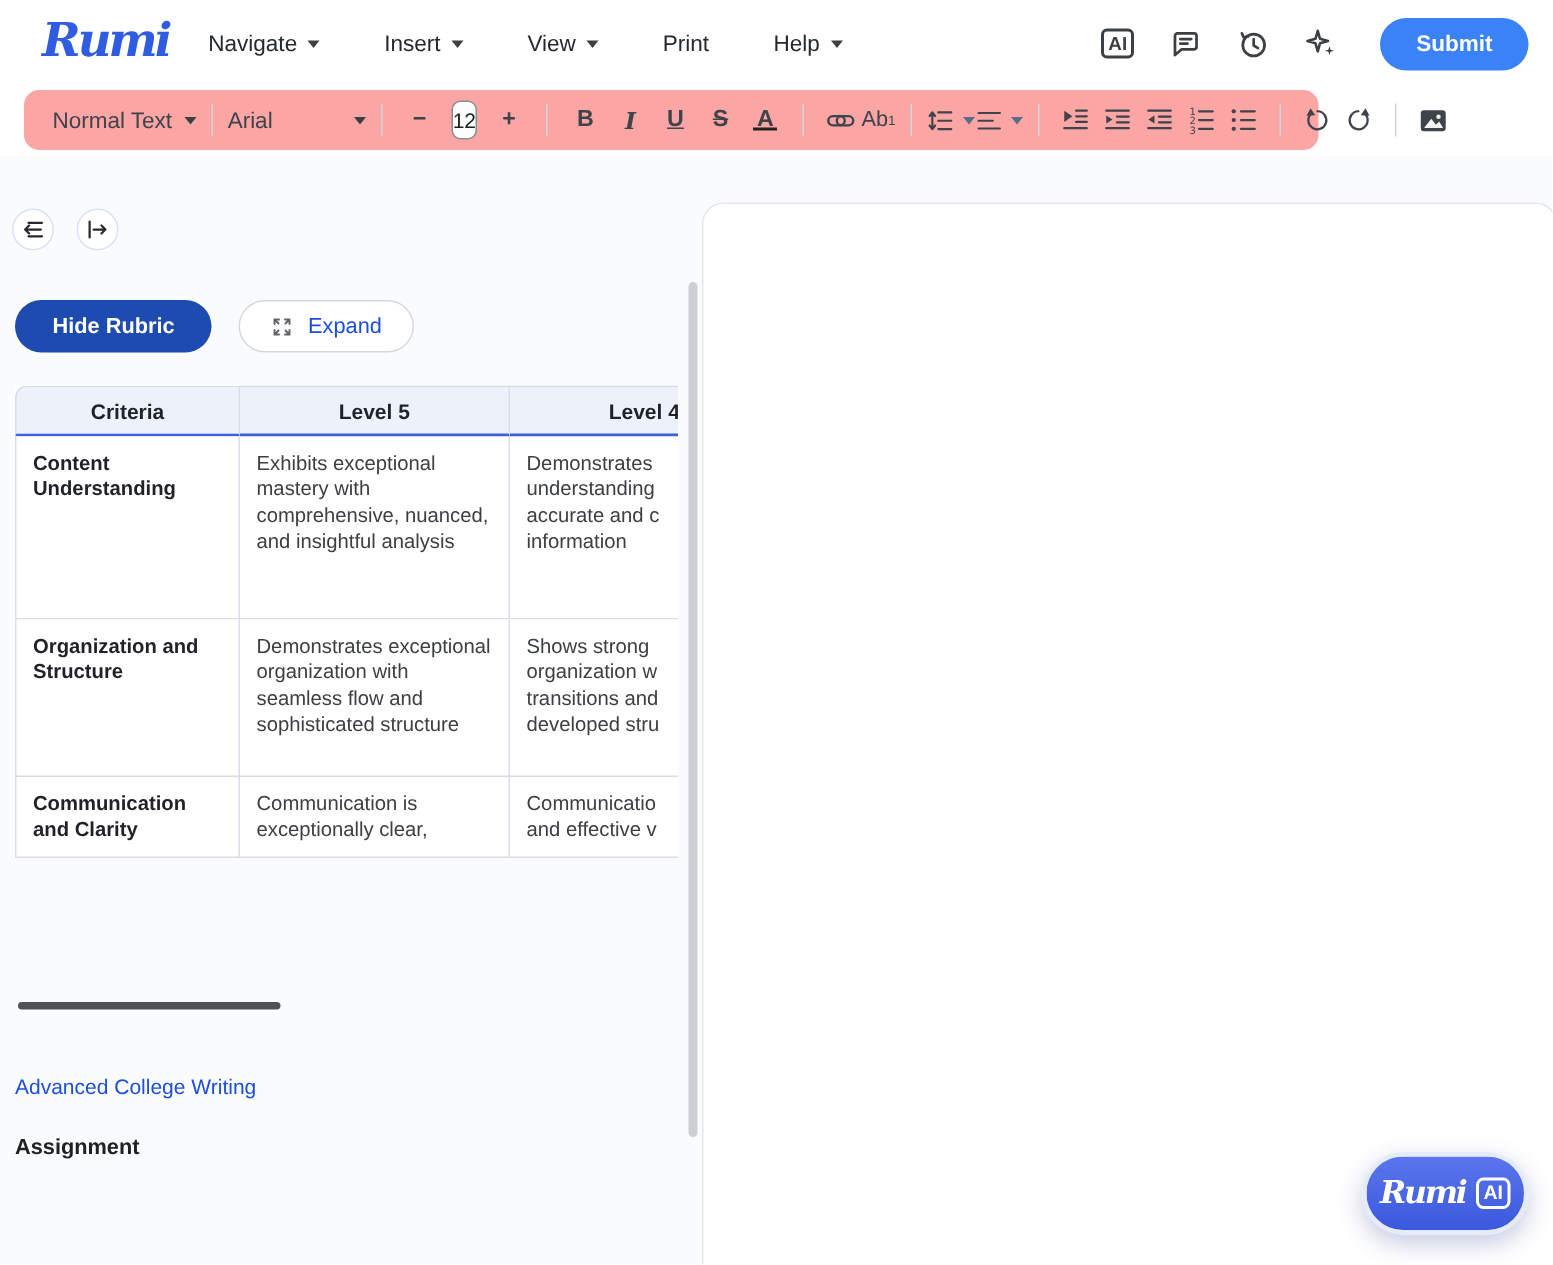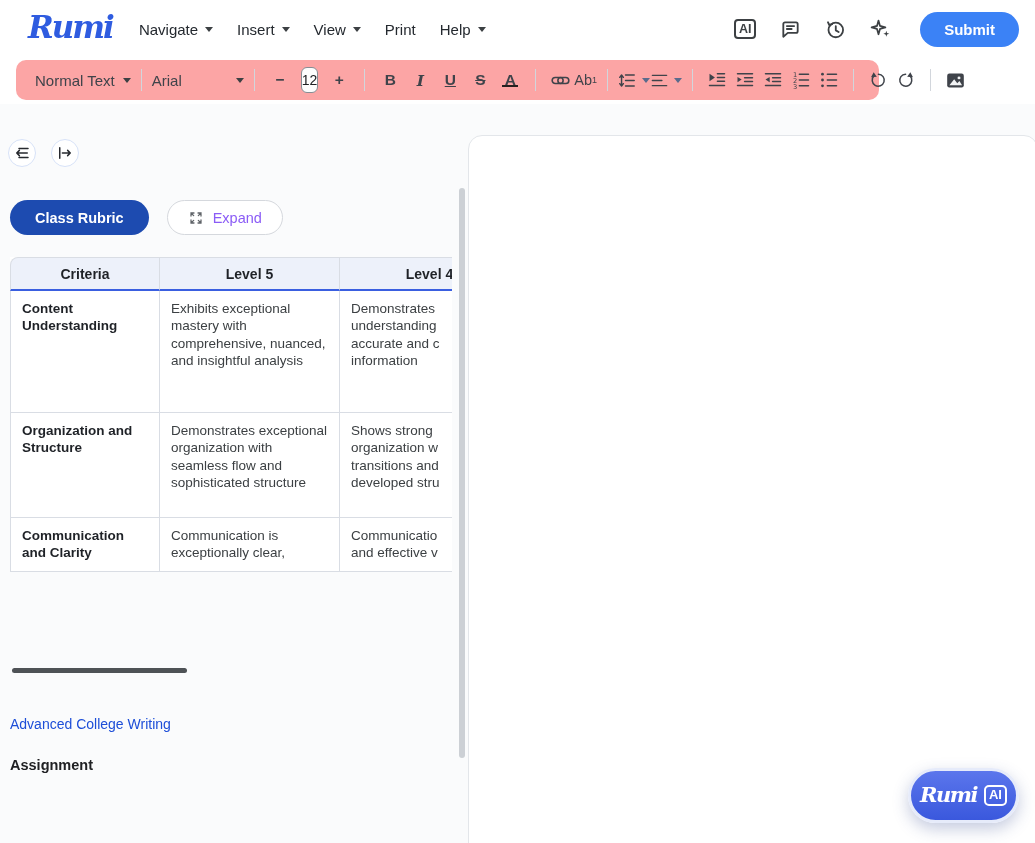--- a/index.html
+++ b/index.html
@@ -3,21 +3,21 @@
 <meta charset="utf-8">
 <style>
   * { margin:0; padding:0; box-sizing:border-box; }
   html,body { width:1035px; height:843px; overflow:hidden; }
   body { font-family:"Liberation Sans","DejaVu Sans",sans-serif; background:#fff; }
   .page { position:relative; width:1035px; height:843px; overflow:hidden; background:#fff; }
 
   
   .hdr { position:absolute; top:0; left:0; right:0; height:58px; display:flex; align-items:center; padding:0 16px 0 28px; background:#fff; }
   .logo { font-family:"DejaVu Serif",serif; font-style:italic; font-weight:bold; font-size:31px; color:#2f5ce0; letter-spacing:-2px; line-height:1; padding-bottom:4px; cursor:pointer; }
-  .menus { display:flex; align-items:center; gap:24px; margin-left:26px;justify-content:space-between; }
+  .menus { display:flex; align-items:center; gap:43px; margin-left:26px;justify-content:space-between; }
   .menu-item { display:flex; align-items:center; gap:7px; font-size:15px; color:#24292f; background:none; border:none; cursor:pointer; font-family:inherit; }
   .caret { width:0; height:0; border-left:4.5px solid transparent; border-right:4.5px solid transparent; border-top:5.5px solid #3c4043; }
   .hdr-right { margin-left:auto; display:flex; align-items:center; gap:19px; }
   .hicon { background:none; border:none; cursor:pointer; display:flex; align-items:center; justify-content:center; width:26px; height:26px; }
   .ai-box { border:2px solid #3c4043; border-radius:4px; font-size:12.5px; font-weight:bold; color:#3c4043; padding:1px 3px; line-height:1.15; }
   .submit { margin-left:8px; background:#3b82f6; color:#fff; border:none; border-radius:18px; height:35px; padding:0 24px; font-size:15px; font-weight:bold; font-family:inherit; cursor:pointer; }
 
   
   .toolbar { position:absolute; top:60px; left:16px; width:863px; height:40px; background:#fca5a5; border-radius:10px; display:flex; align-items:center; padding:0 14px 0 19px; color:#3f434a; }
   .sep { width:1px; height:22px; background:#d2d6dc; margin:0 10px; flex:none; }
@@ -42,21 +42,21 @@
   
   .main { position:absolute; top:104px; left:0; right:0; bottom:0; background:#fafbfc; }
   .doc { position:absolute; left:468px; top:31px; right:-3px; bottom:-3px; background:#fff; border:1px solid #e3e6ea; border-radius:14px 14px 0 0; }
 
   .circ-row { position:absolute; top:35px; left:8px; display:flex; gap:15px; }
   .circ { width:28px; height:28px; border-radius:50%; background:#fff; border:1px solid #d7e2f8; display:flex; align-items:center; justify-content:center; cursor:pointer; }
   .circ svg { stroke:#26292e; stroke-width:2; fill:none; stroke-linecap:round; stroke-linejoin:round; }
 
   .actions { position:absolute; top:96px; left:10px; display:flex; gap:18px; }
   .btn-hide { background:#1d4bb0; color:#fff; border:none; border-radius:17.5px; height:35px; padding:0 25px; font-size:14.5px; font-weight:bold; font-family:inherit; cursor:pointer; }
-  .btn-expand { background:#fff; color:#8b5cf6; border:1px solid #d5d8dd; border-radius:17.5px; height:35px; padding:0 20px; font-size:14.5px; font-weight:500; font-family:inherit; cursor:pointer; display:flex; align-items:center; gap:9px; }
+  .btn-expand { background:#fff; color:#1d4ed8; border:1px solid #d5d8dd; border-radius:17.5px; height:35px; padding:0 20px; font-size:14.5px; font-weight:500; font-family:inherit; cursor:pointer; display:flex; align-items:center; gap:9px; }
   .btn-expand svg { stroke:#5f6368; stroke-width:1.9; fill:none; stroke-linecap:round; }
 
   .table-wrap { position:absolute; top:153px; left:10px; width:442px; height:410px; overflow:hidden; }
   table.rubric { border-collapse:separate; border-spacing:0; width:510px; table-layout:fixed; background:#fff; }
   table.rubric col.c1 { width:150px; } table.rubric col.c2 { width:180px; } table.rubric col.c3 { width:180px; }
   table.rubric th { background:#edf1fa; border-top:1px solid #d9dde4; border-bottom:2.5px solid #3a5fe0; font-size:14px; font-weight:bold; color:#1f2227; text-align:center; height:34px; }
   table.rubric th, table.rubric td { border-right:1px solid #d9dde4; }
   table.rubric th:first-child, table.rubric td:first-child { border-left:1px solid #d9dde4; }
   table.rubric th:first-child { border-top-left-radius:8px; }
   table.rubric td { vertical-align:top; padding:9px 11px; font-size:13.5px; line-height:1.28; color:#3c4043; border-bottom:1px solid #d9dde4; background:#fff; }
@@ -243,21 +243,21 @@
         </svg>
       </button>
       <button class="circ">
         <svg width="18" height="18" viewBox="0 0 24 24">
           <path d="M5 5v14 M8.5 12H19 M15.5 8.5 19 12l-3.5 3.5"></path>
         </svg>
       </button>
     </div>
 
     <div class="actions">
-      <button class="btn-hide">Class Rubric</button>
+      <button class="btn-hide">Hide Rubric</button>
       <button class="btn-expand">
         <svg width="16" height="16" viewBox="0 0 24 24">
           <path d="M9 4.5H4.5V9 M4.5 4.5l4 4 M15 4.5h4.5V9 M19.5 4.5l-4 4 M4.5 15v4.5H9 M4.5 19.5l4-4 M19.5 15v4.5H15 M19.5 19.5l-4-4"></path>
         </svg>
         <span>Expand</span>
       </button>
     </div>
 
     <div class="table-wrap">
       <table class="rubric">

